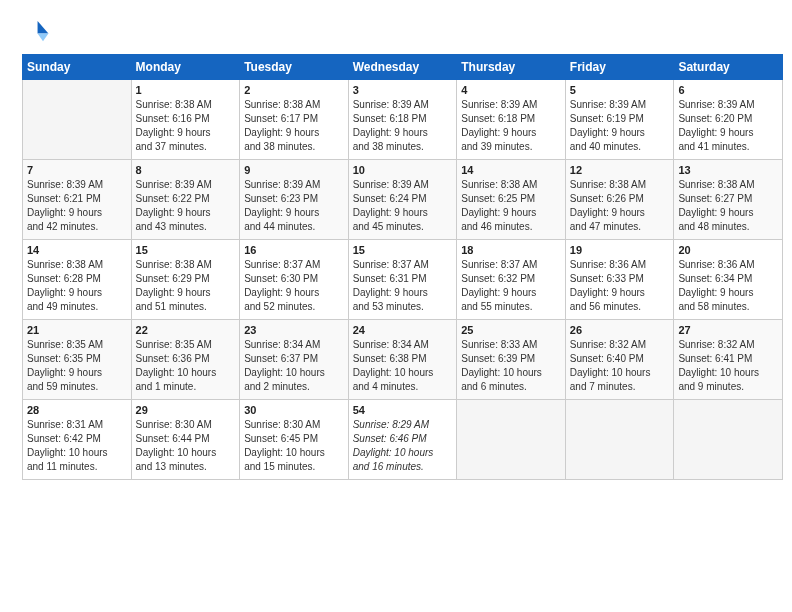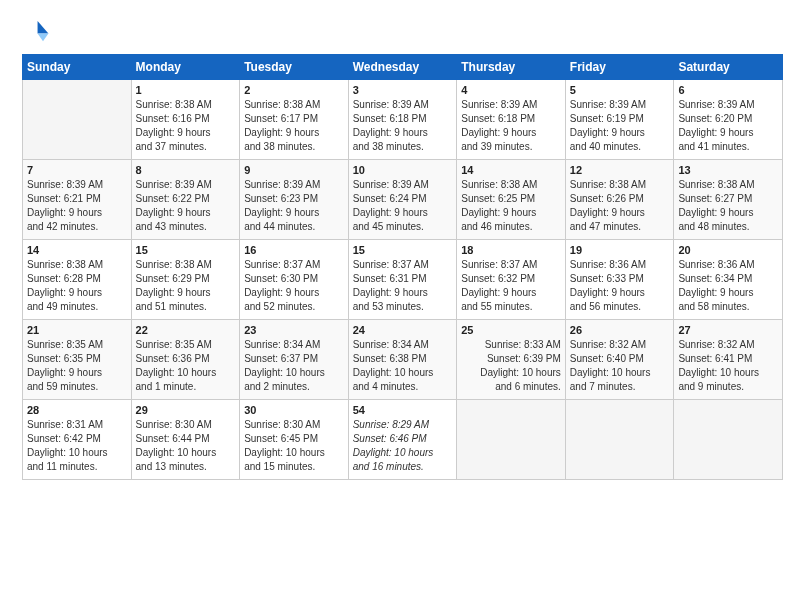--- a/index.html
+++ b/index.html
@@ -302,21 +302,21 @@
           </td>
           <td>
             <span class="day-number">24</span>
             <div class="cell-info" style="white-space: pre-line;">Sunrise: 8:34 AM
 Sunset: 6:38 PM
 Daylight: 10 hours
 and 4 minutes.</div>
           </td>
           <td>
             <span class="day-number">25</span>
-            <div class="cell-info" style="white-space: pre-line; text-align: right;">Sunrise: 8:33 AM
+            <div class="cell-info" style="white-space: pre-line;">Sunrise: 8:33 AM
 Sunset: 6:39 PM
 Daylight: 10 hours
 and 6 minutes.</div>
           </td>
           <td>
             <span class="day-number">26</span>
             <div class="cell-info" style="white-space: pre-line;">Sunrise: 8:32 AM
 Sunset: 6:40 PM
 Daylight: 10 hours
 and 7 minutes.</div>

